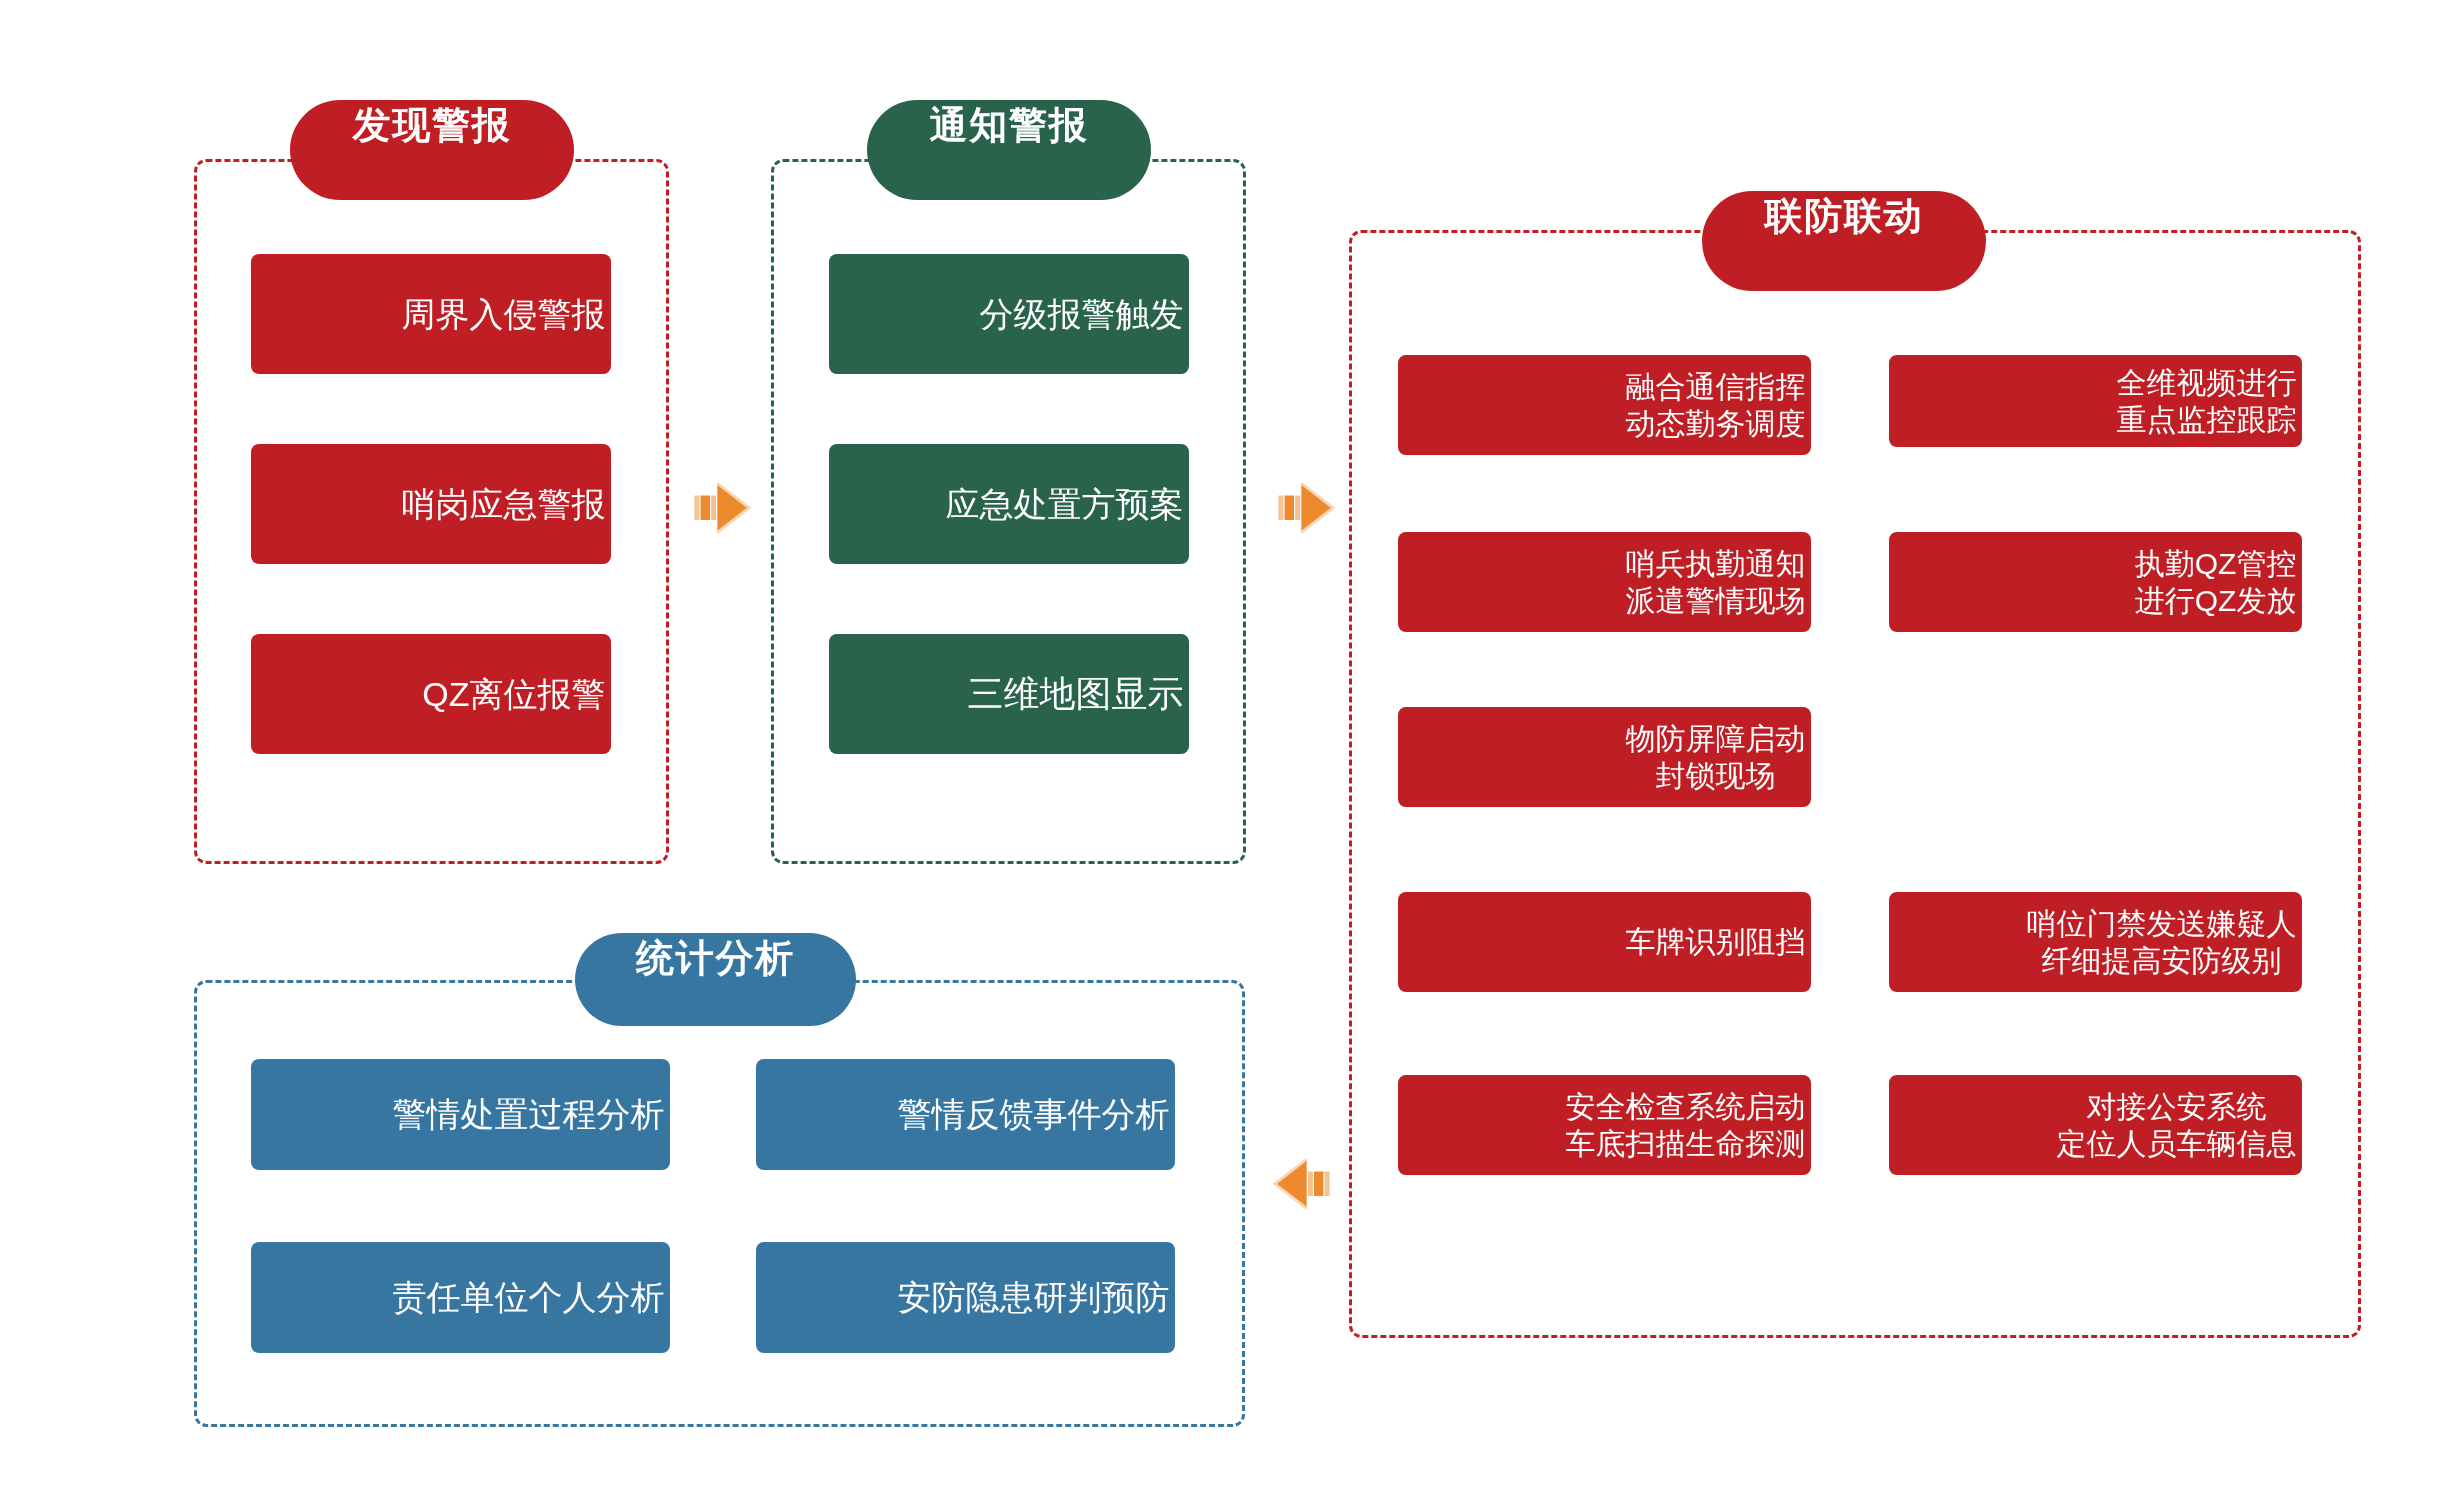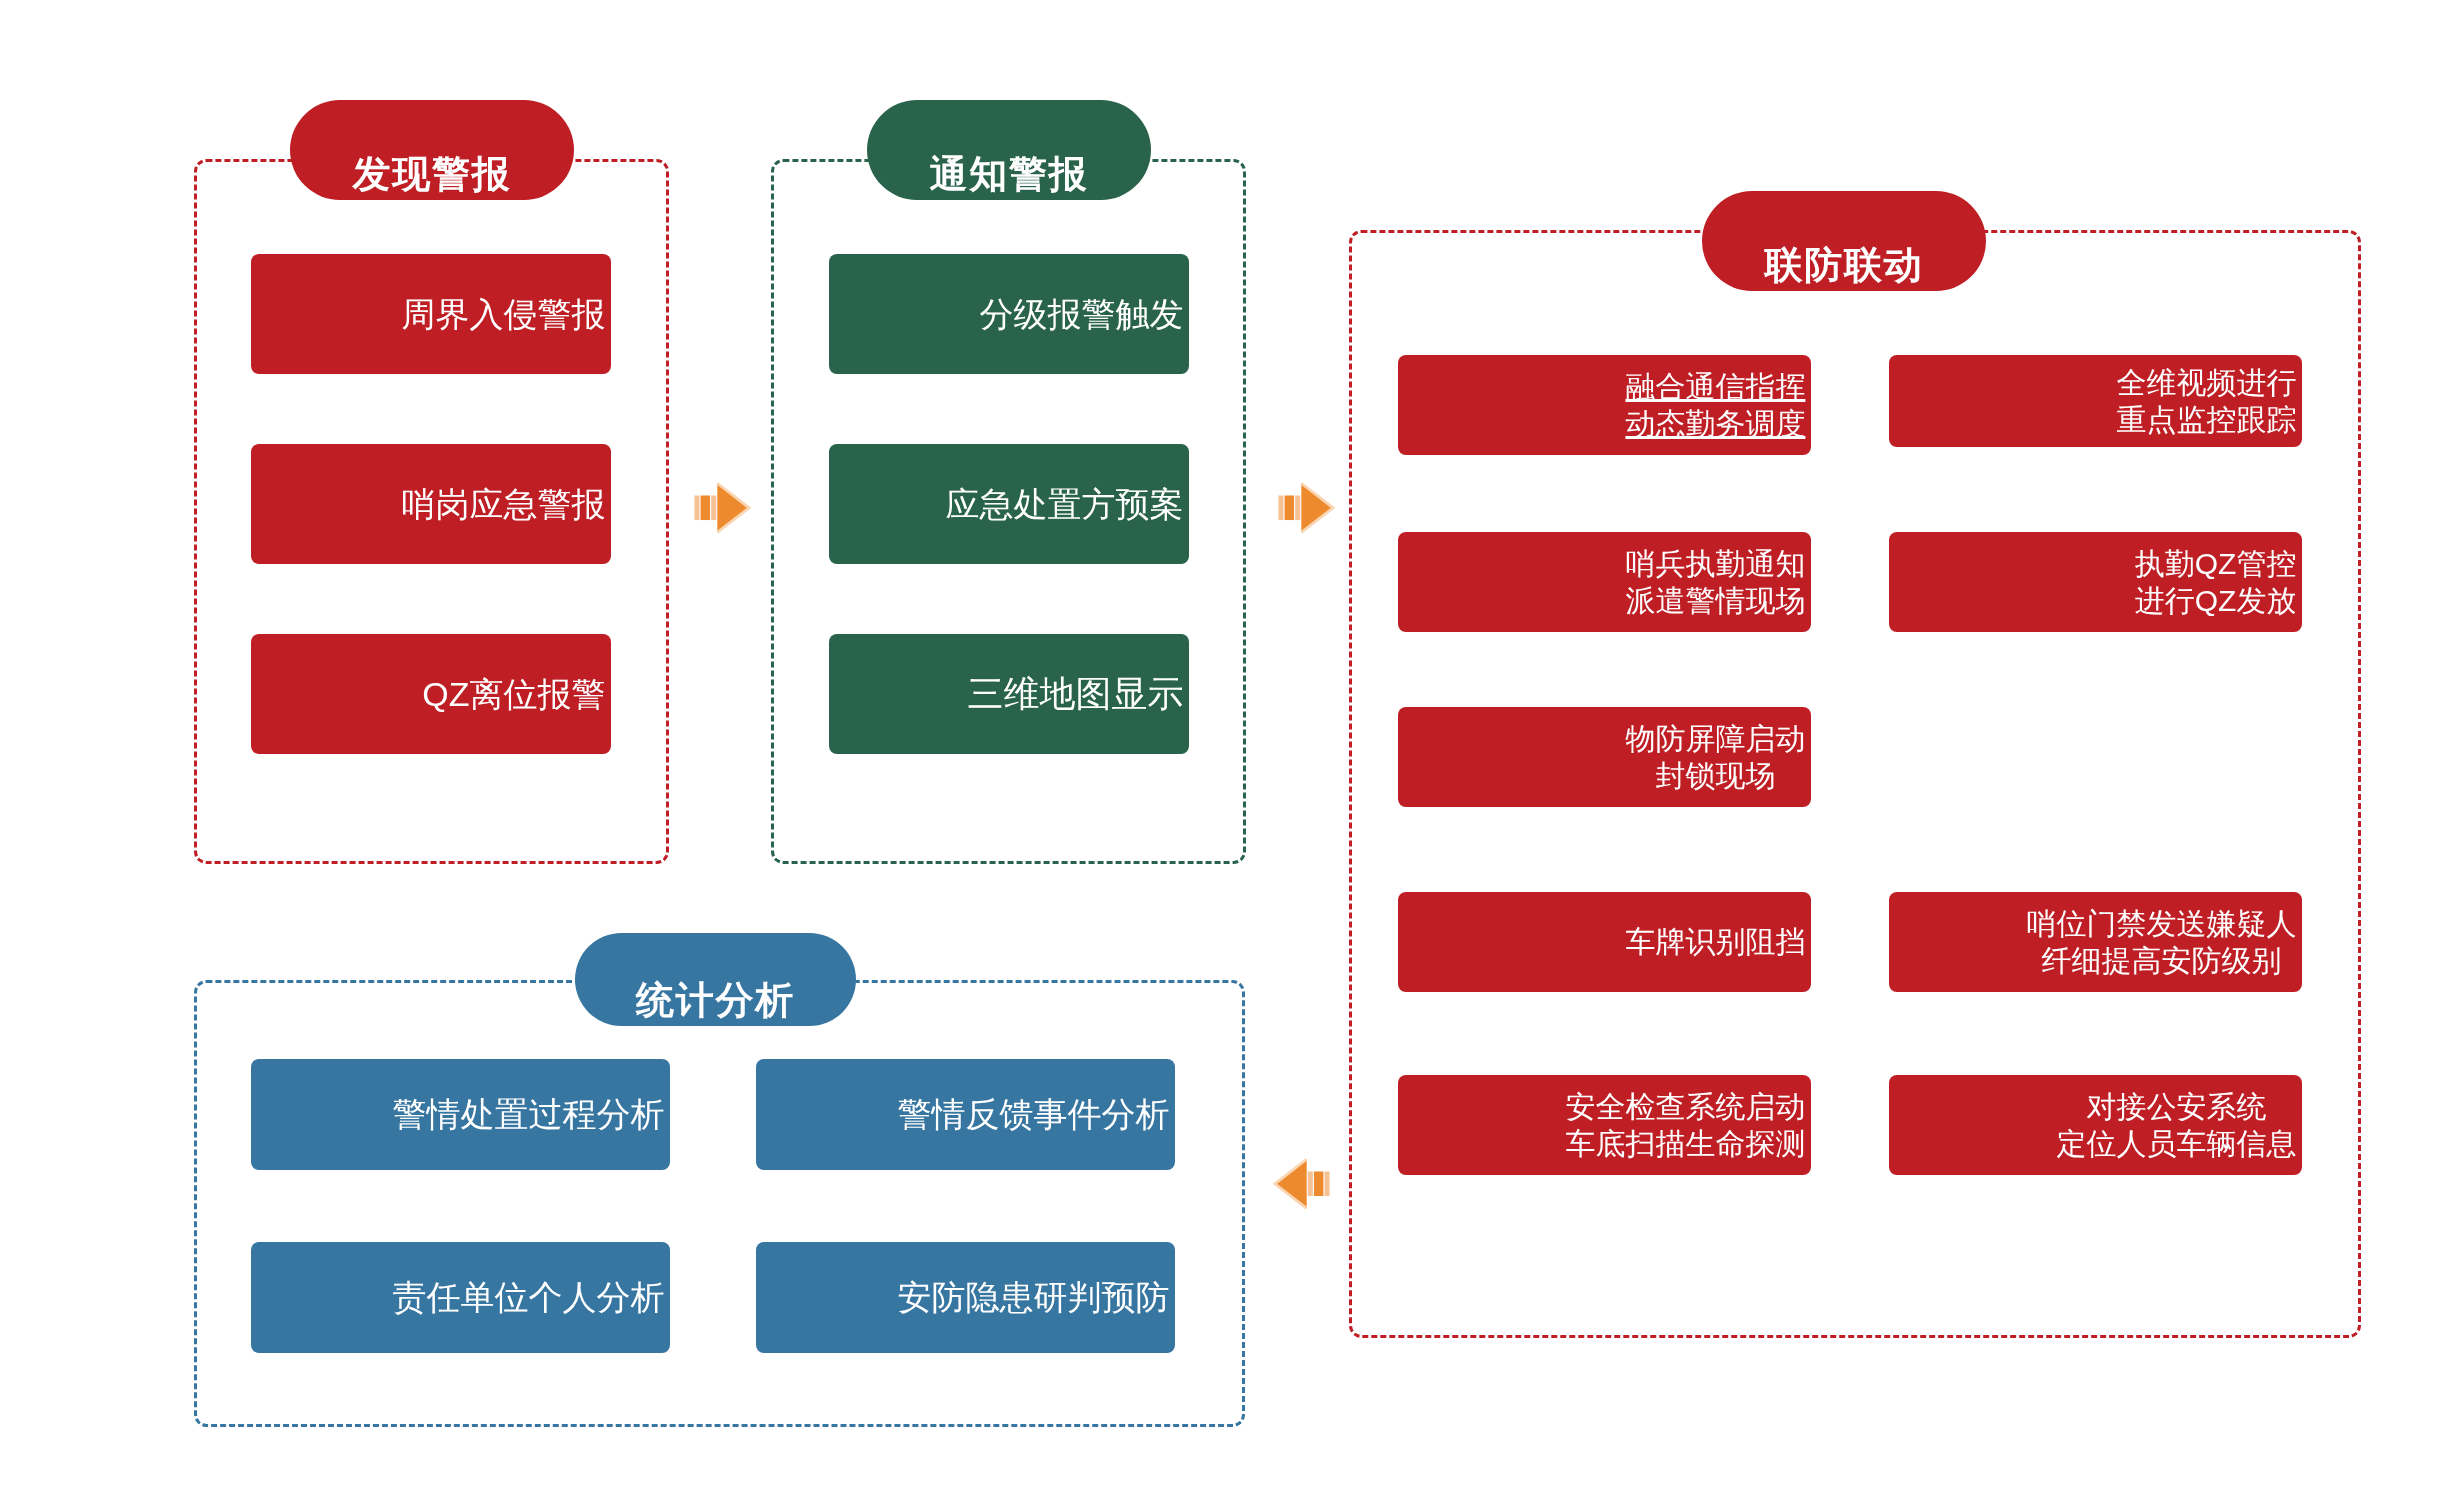--- a/index.html
+++ b/index.html
@@ -29,21 +29,21 @@
     background: transparent;
   }
   .panel.red    { border-color: #be1e24; }
   .panel.green  { border-color: #29634c; }
   .panel.blue   { border-color: #3776a0; }
 
   
   .pill {
     position: absolute;
     display: flex;
-    align-items: flex-end;
+    align-items: flex-start;
     justify-content: center;
     border-radius: 51px;
     color: #ffffff;
     font-weight: bold;
     letter-spacing: 1.7px;
     white-space: nowrap;
     z-index: 5;
     box-sizing: border-box;
   }
   .pill.red   { background: #be1e24; }
@@ -117,21 +117,21 @@
   <div class="box green" style="left:829px; top:634px; width:360px; height:120px; font-size:36px;">
     <span class="ln">三维地图显示</span>
   </div>
 
   <div class="panel red" style="left:1349px; top:230px; width:1012px; height:1108px;"></div>
 
   <div class="pill red" style="left:1702px; top:191px; width:284px; height:100px; font-size:38px;">
     <span>联防联动</span>
   </div>
 
-  <div class="box red" style="left:1398px; top:355px; width:413px; height:100px; font-size:30px;text-decoration:underline;">
+  <div class="box red" style="left:1398px; top:355px; width:413px; height:100px; font-size:30px;">
     <div>
       <span class="ln">融合通信指挥</span>
       <span class="ln">动态勤务调度</span>
     </div>
   </div>
 
   <div class="box red" style="left:1398px; top:532px; width:413px; height:100px; font-size:30px;">
     <div>
       <span class="ln">哨兵执勤通知</span>
       <span class="ln">派遣警情现场</span>

